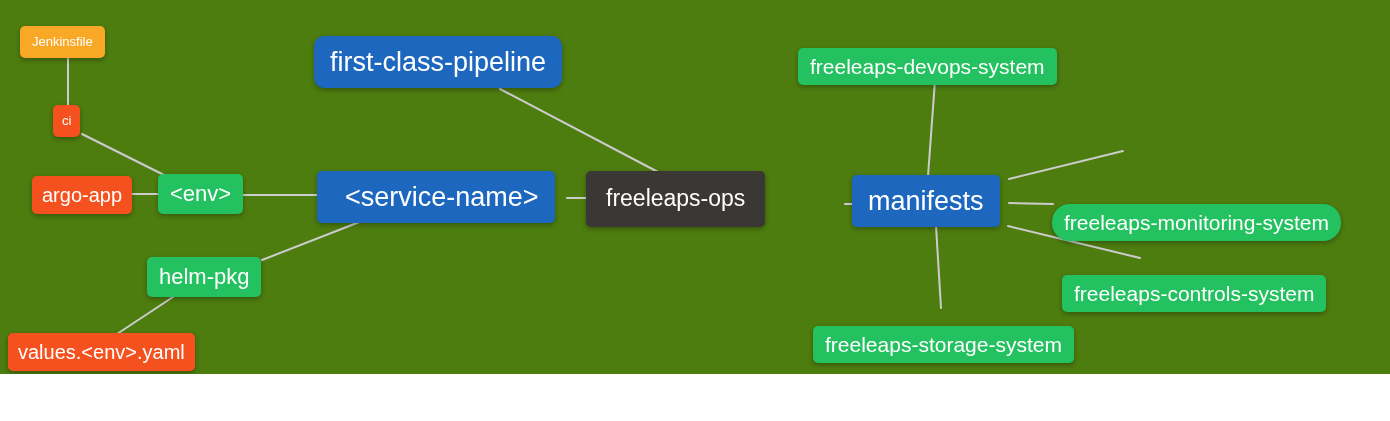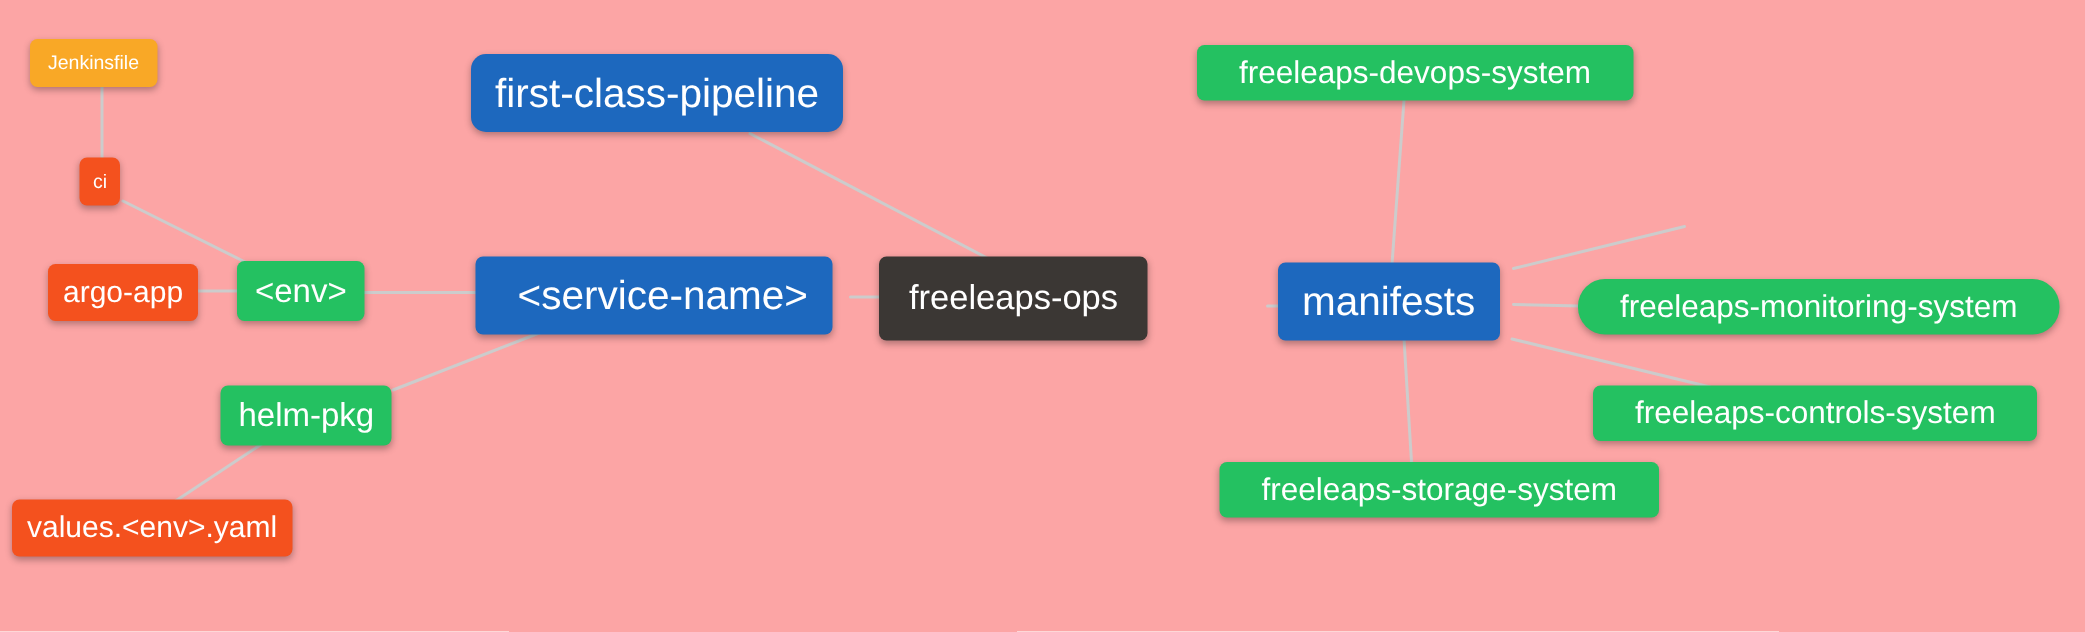--- a/index.html
+++ b/index.html
@@ -1,20 +1,20 @@
 <!DOCTYPE html>
 <html><head>
 <meta charset="utf-8">
 <style>
   html, body { margin: 0; padding: 0; background: #ffffff; }
   #canvas {
     position: relative;
     width: 1390px;
-    height: 421px;
-    background: #fca5a5;
+    height: 374px;
+    background: #4d7c0f;
     overflow: hidden;
     font-family: "Liberation Sans", "DejaVu Sans", sans-serif;
     text-decoration: underline;
   }
   #edge-layer {
     position: absolute;
     left: 0; top: 0;
     width: 1390px; height: 421px;
   }
   #edge-layer line {
@@ -30,21 +30,21 @@
     border-radius: 5px;
     box-shadow: 0 2px 5px rgba(0,0,0,0.3);
     line-height: 1.2;
     text-align: center;
     box-sizing: border-box;
     cursor: default;
   }
   .node.root    { background: #3b3734; font-size: 23px; padding: 14px 20px; }
   .node.blue    { background: #1d68be; font-size: 27px; padding: 10px 16px; }
   .node.green-l { background: #24c161; font-size: 22px; padding: 7px 12px; }
-  .node.green-r { background: #24c161; font-size: 21px; padding: 6px 28px; }
+  .node.green-r { background: #24c161; font-size: 21px; padding: 6px 12px; margin-top: 18px; }
   .node.red     { background: #f4511e; font-size: 20px; padding: 7px 10px; }
   .node.red-sm  { background: #f4511e; font-size: 13px; padding: 8px 9px; }
   .node.orange  { background: #f9a826; font-size: 13px; padding: 8px 12px; }
 </style>
 </head>
 <body>
 
 <div id="canvas">
 
   <svg id="edge-layer" viewBox="0 0 1390 421" xmlns="http://www.w3.org/2000/svg">

